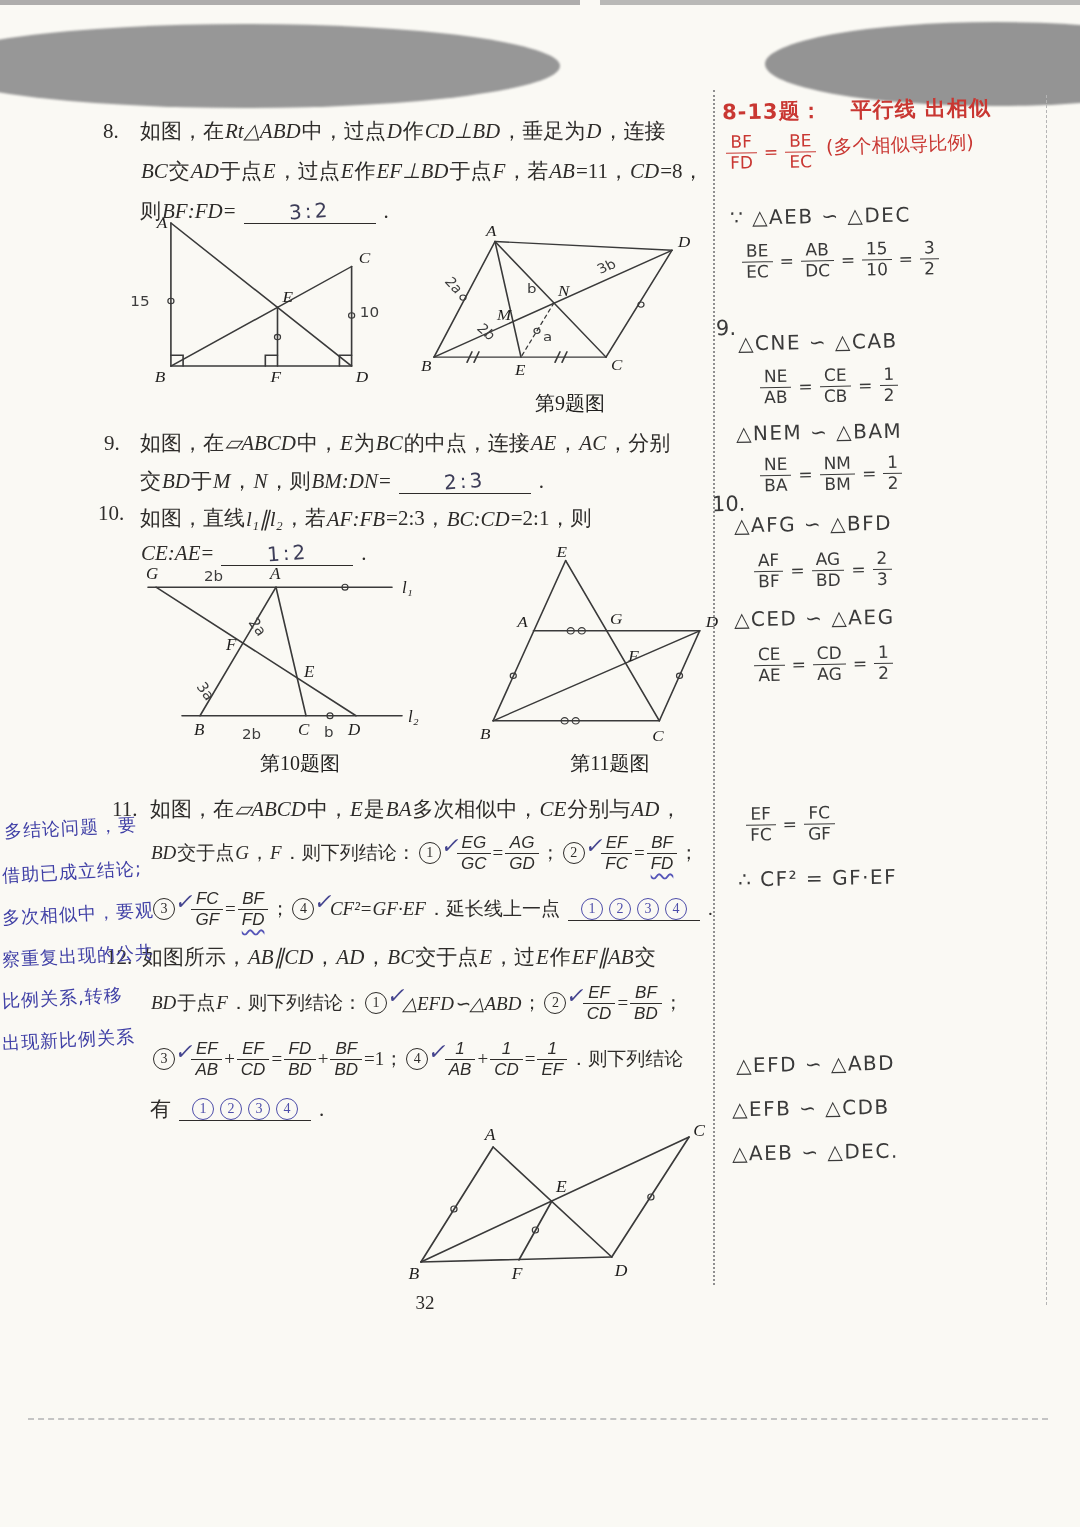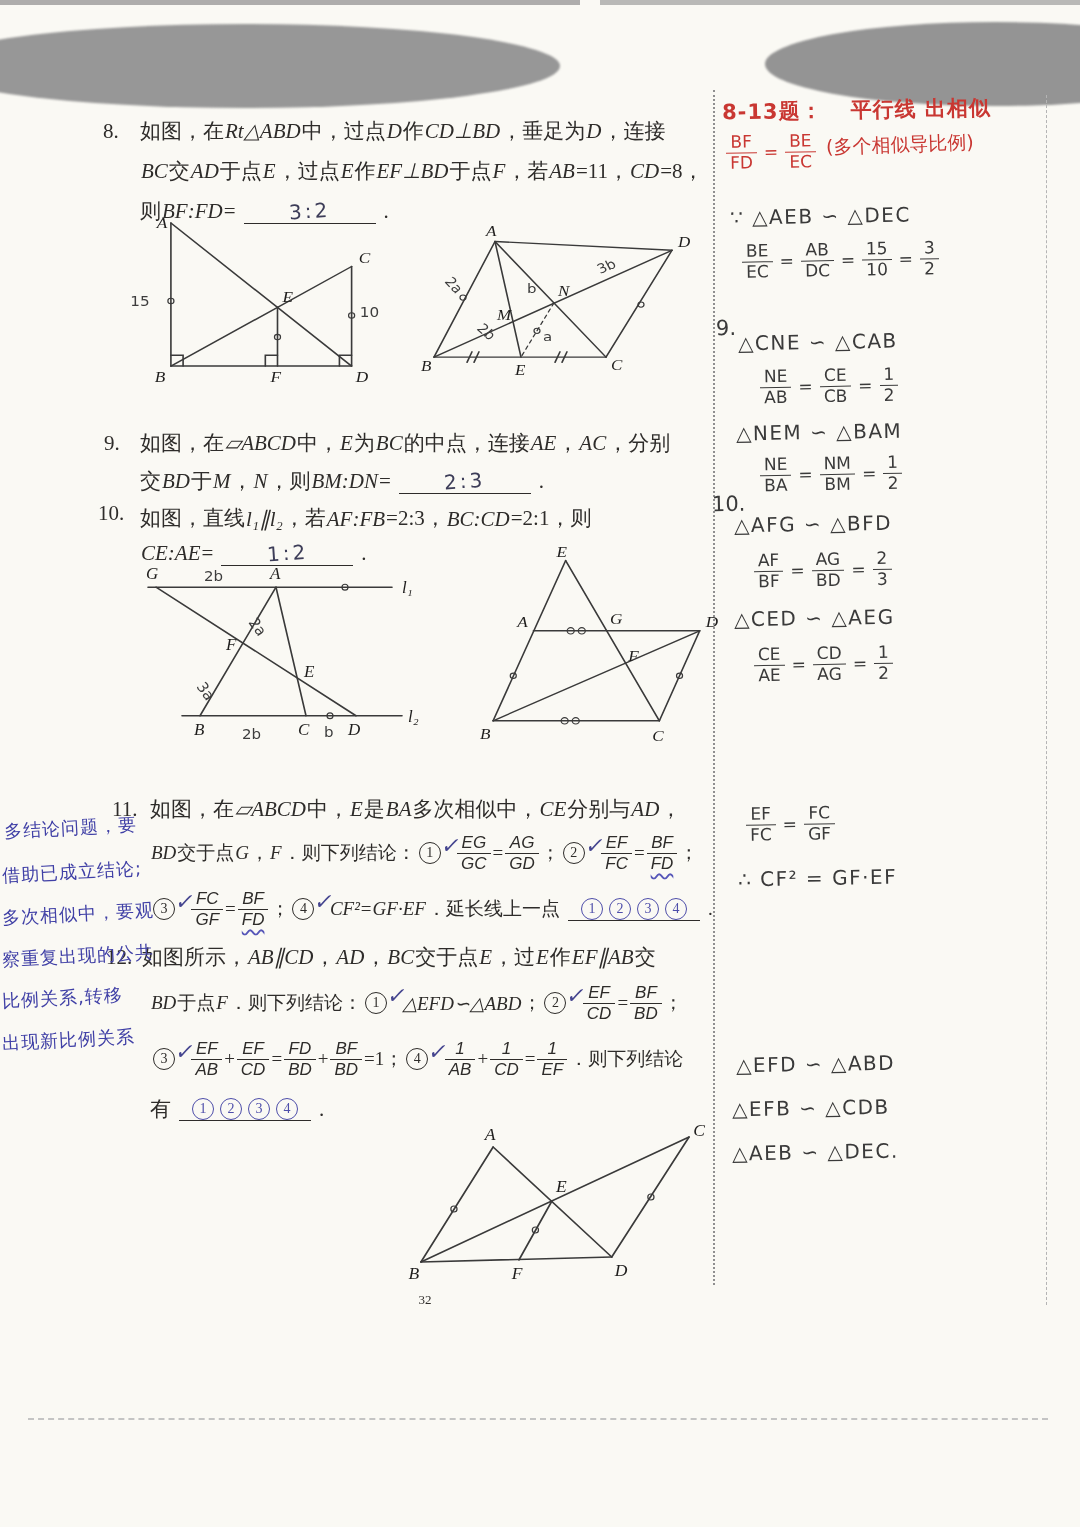--- a/index.html
+++ b/index.html
@@ -147,20 +147,21 @@
       <text x="191" y="167" class="flb">C</text>
       <text x="95" y="173" class="flb">E</text>
       <text x="77" y="110" class="flb">M</text>
       <text x="138" y="82" class="flb">N</text>
       <text x="24" y="66" class="fhw" transform="rotate(50 24 66)">2a</text>
       <text x="56" y="120" class="fhw" transform="rotate(45 56 120)">2b</text>
       <text x="107" y="79" class="fhw">b</text>
       <text x="180" y="57" class="fhw" transform="rotate(-25 180 57)">3b</text>
       <text x="123" y="134" class="fhw">a</text>
     </svg>
+  <div class="cap" style="left:425px;top:390px;width:290px;">第9题图</div>
 
   <div class="pnum" style="left:104px;top:431px;">9.</div>
   <div class="line" style="left:140px;top:424px;">
       <span class="cn">如图，在 </span>
       <span class="math">▱ABCD</span>
       <span class="cn"> 中，</span>
       <span class="math">E</span>
       <span class="cn"> 为 </span>
       <span class="math">BC</span>
       <span class="cn"> 的中点，连接 </span>
@@ -241,20 +242,22 @@
       <circle cx="92" cy="92" r="3.5" class="fc"></circle>
       <circle cx="103" cy="92" r="3.5" class="fc"></circle>
       <text x="78" y="10" class="flb">E</text>
       <text x="39" y="88" class="flb">A</text>
       <text x="131" y="85" class="flb">G</text>
       <text x="226" y="88" class="flb">D</text>
       <text x="2" y="212" class="flb">B</text>
       <text x="173" y="214" class="flb">C</text>
       <text x="149" y="126" class="flb">F</text>
     </svg>
+  <div class="cap" style="left:140px;top:750px;width:320px;">第10题图</div>
+  <div class="cap" style="left:470px;top:750px;width:280px;">第11题图</div>
 
   <div class="pnum" style="left:112px;top:797px;">11.</div>
   <div class="line" style="left:150px;top:790px;">
       <span class="cn">如图，在 </span>
       <span class="math">▱ABCD</span>
       <span class="cn"> 中，</span>
       <span class="math">E</span>
       <span class="cn"> 是 </span>
       <span class="math">BA</span>
       <span class="cn"> 多次相似中，</span>
@@ -424,21 +427,21 @@
       <circle cx="141" cy="108" r="3" class="fc"></circle>
       <circle cx="253" cy="75" r="3" class="fc"></circle>
       <text x="92" y="18" class="flb">A</text>
       <text x="294" y="14" class="flb">C</text>
       <text x="161" y="70" class="flb">E</text>
       <text x="18" y="157" class="flb">B</text>
       <text x="118" y="157" class="flb">F</text>
       <text x="218" y="154" class="flb">D</text>
     </svg>
 
-  <div class="abs" style="left:395px;top:1292px;width:60px;text-align:center;font-size:13px;">32</div>
+  <div class="abs" style="left:395px;top:1292px;width:60px;text-align:center;font-size:19px;">32</div>
 
   <div class="blm" style="left:4px;top:816px;">多结论问题，要</div>
   <div class="blm" style="left:2px;top:860px;">借助已成立结论;</div>
   <div class="blm" style="left:2px;top:902px;">多次相似中，要观</div>
   <div class="blm" style="left:2px;top:944px;">察重复出现的公共</div>
   <div class="blm" style="left:2px;top:986px;">比例关系,转移</div>
   <div class="blm" style="left:2px;top:1028px;">出现新比例关系</div>
 
   <div class="rml red" style="left:722px;top:96px;">
       <span class="hw red-title">8-13题：</span>

